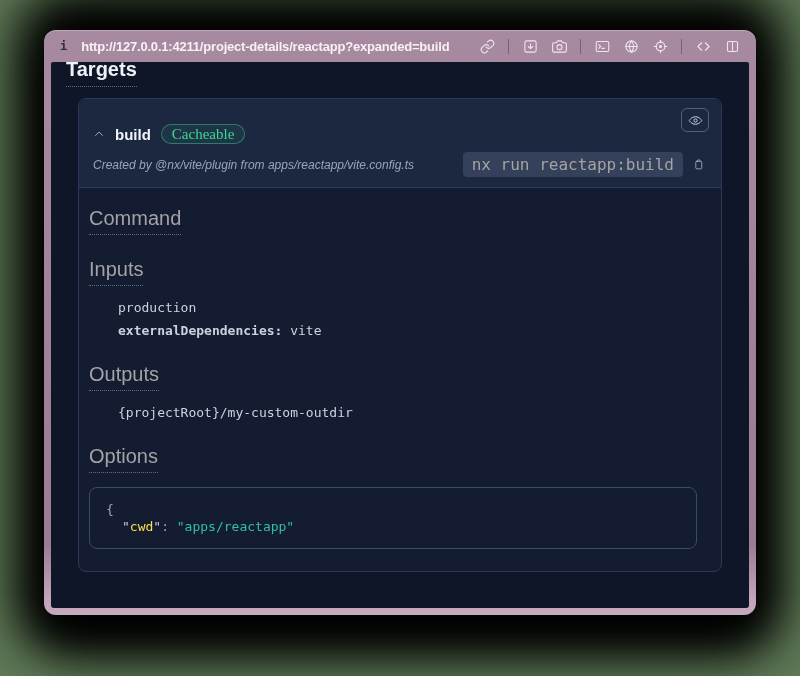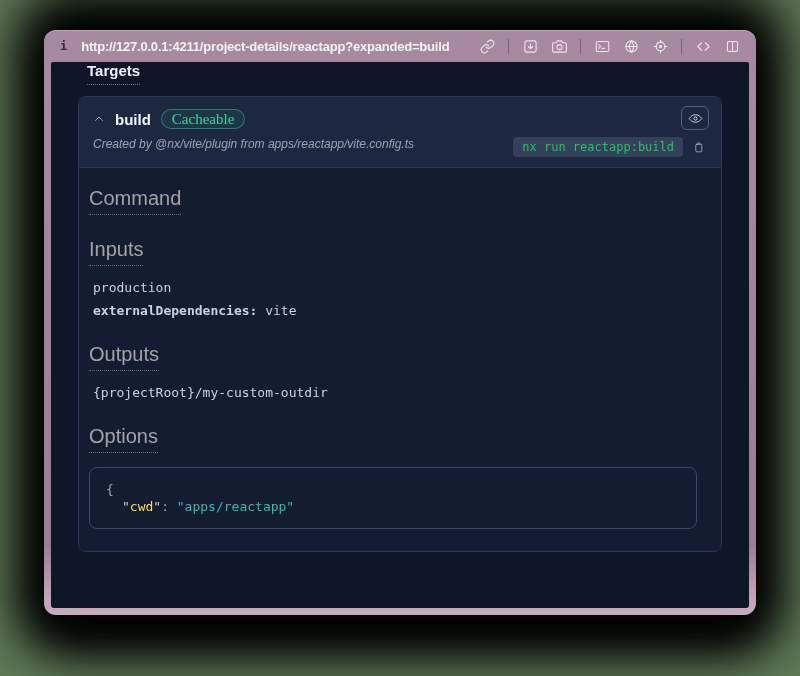--- a/index.html
+++ b/index.html
@@ -24,51 +24,51 @@
   .tb-icons { display:flex; align-items:center; gap:13px; }
   .tb-btn { width:16px; height:16px; display:flex; align-items:center; justify-content:center; cursor:pointer; }
   .tb-btn svg { width:15px; height:15px; stroke:#f0e5ee; stroke-width:1.7; fill:none;
     stroke-linecap:round; stroke-linejoin:round; }
   .tb-sep { width:1px; height:15px; background:rgba(64,44,62,.45); }
 
   .viewport { position:relative; margin:0 7px; height:546px; background:#0e1628;
     overflow:hidden; border-radius:2px 2px 3px 3px; }
 
   
-  .page-title { display:inline-block; margin:-5px 0 0 36px; font-size:15px; font-weight:700;
+  .page-title { display:inline-block; margin:-5px 0 0 15px; font-size:20px; font-weight:700;
     color:#eef2f8; padding-bottom:5px; border-bottom:1px dotted #5c6d88; }
 
   .card { margin:11px 27px 0; border:1px solid #2c3a57; border-radius:8px; background:#131c30; }
 
   .card-header { position:relative; background:#1c2740; border-bottom:1px solid #2c3a57;
-    border-radius:8px 8px 0 0; padding:12px 14px 10px; }
+    border-radius:8px 8px 0 0; padding:25px 14px 10px; }
   .hdr-row1 { display:flex; align-items:center; gap:10px; }
   .chev svg { width:12px; height:12px; stroke:#94a3b8; stroke-width:2; fill:none;
     stroke-linecap:round; stroke-linejoin:round; display:block; }
   .target-name { font-size:15px; font-weight:700; color:#f1f5f9; }
   .badge { font-size:15px; color:#3fd693; border:1px solid rgba(63,214,147,.45);
     background:rgba(63,214,147,.08); border-radius:9999px; padding:2px 10px; line-height:14px;font-family:Liberation Serif, serif; }
   .eye-btn { position:absolute; top:9px; right:12px; width:28px; height:24px;
     border:1px solid #55607a; border-radius:6px; display:flex; align-items:center;
     justify-content:center; cursor:pointer; background:transparent; }
   .eye-btn svg { width:15px; height:15px; stroke:#cbd5e1; stroke-width:1.6; fill:none; }
-  .hdr-row2 { display:flex; align-items:flex-start; justify-content:space-between; margin-top:8px; }
+  .hdr-row2 { display:flex; align-items:center; justify-content:space-between; margin-top:8px; }
   .created-by { font-size:12px; font-style:italic; color:#9aa6b8; }
   .run-wrap { display:flex; align-items:center; gap:9px; margin-right:2px; }
-  .code-chip { font-family:"DejaVu Sans Mono", monospace; font-size:12px; color:#22c55e;
+  .code-chip { font-family:"DejaVu Sans Mono", monospace; font-size:16px; color:#a3a3a3;
     background:#35405a; border-radius:4px; padding:3px 9px; white-space:nowrap; }
   .copy-btn svg { width:13px; height:15px; stroke:#aeb9c9; stroke-width:1.5; fill:none;
     stroke-linecap:round; stroke-linejoin:round; display:block; cursor:pointer; }
 
   .card-body { padding:19px 24px 22px 10px; }
   .section-h { display:inline-block; font-size:20px; color:#a3a3a3;
     padding-bottom:4px; border-bottom:1px dotted #5c6d88; }
   .sec { margin-top:23px; }
   .sec:first-child { margin-top:0; }
-  .item { margin:13px 0 0 4px; font-family:"DejaVu Sans Mono", monospace; font-size:13px;
+  .item { margin:13px 0 0 29px; font-family:"DejaVu Sans Mono", monospace; font-size:13px;
     color:#c9d3e0; line-height:18px; }
   .item.tight { margin-top:5px; }
   .cmd-item { margin:13px 0 0 16px; font-size:13.5px; color:#c9d3e0;
     display:flex; align-items:center; gap:8px; }
   .ext-link svg { width:13px; height:13px; stroke:#94a3b8; stroke-width:1.6; fill:none;
     stroke-linecap:round; stroke-linejoin:round; display:block; cursor:pointer; }
   .kv-key { font-weight:bold; }
 
   .json-block { margin:14px 0 0 0px; border:1px solid #3a4a68; border-radius:8px;
     padding:13px 16px; font-family:"DejaVu Sans Mono", monospace; font-size:13px;

